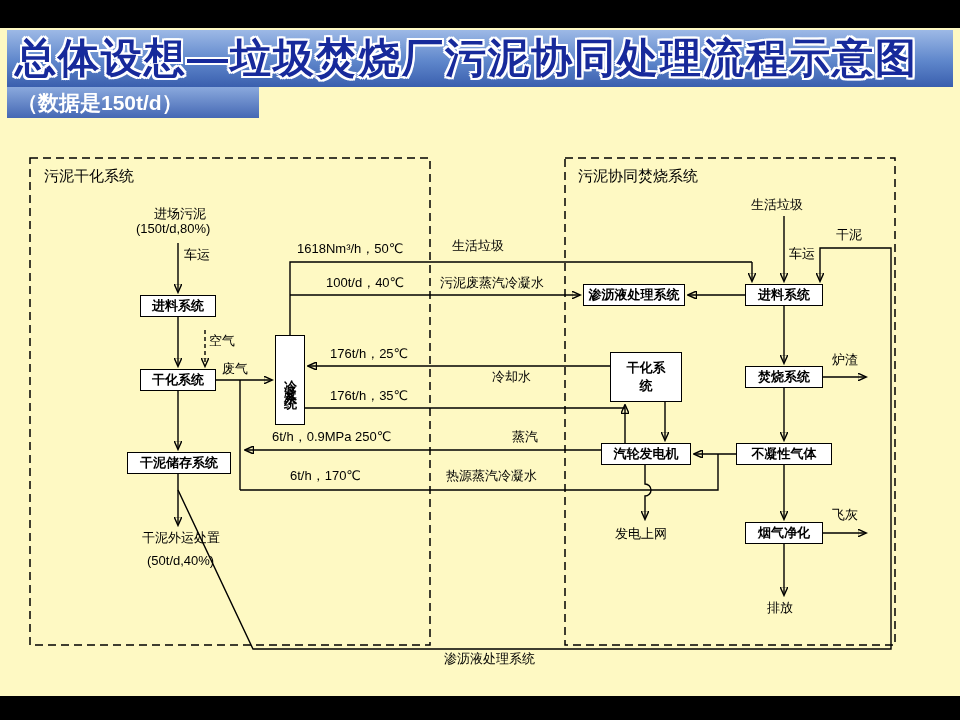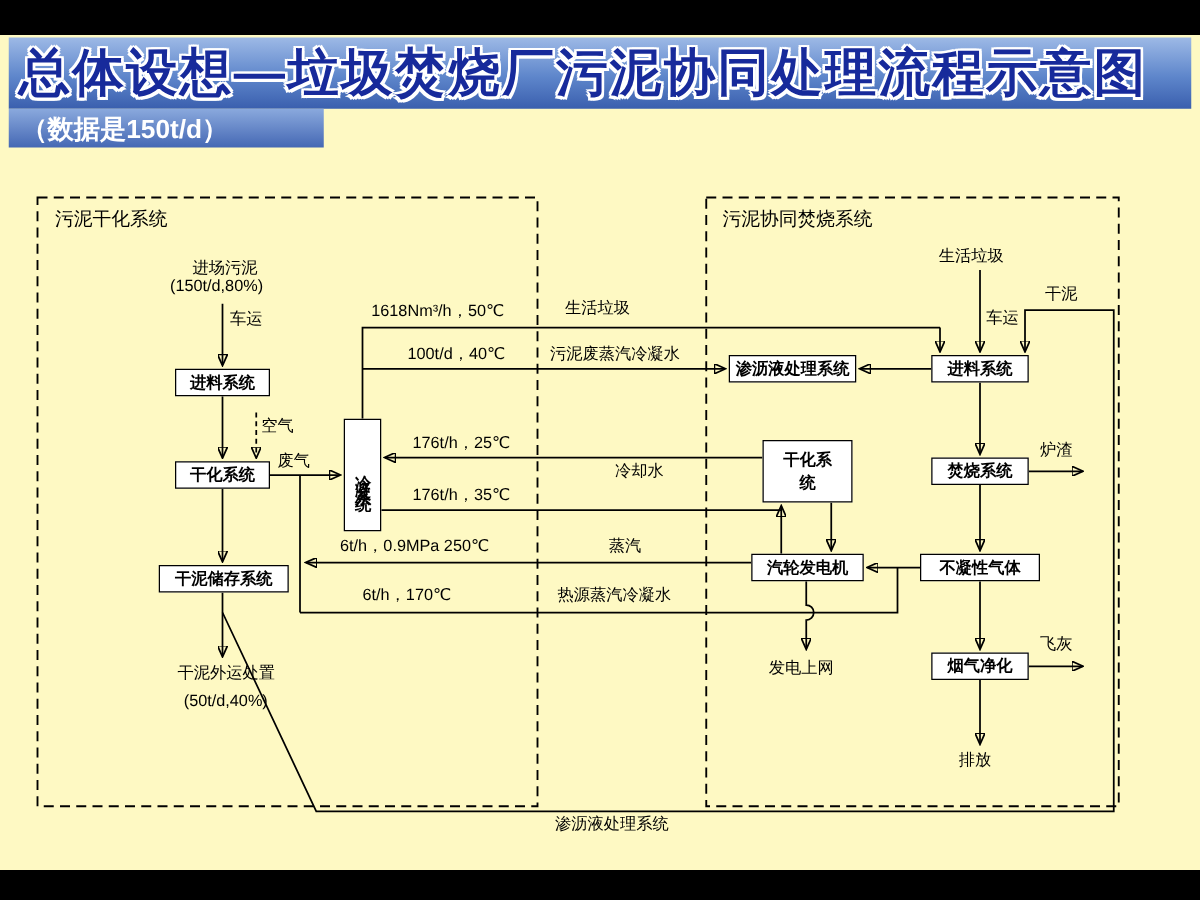--- a/index.html
+++ b/index.html
@@ -108,21 +108,21 @@
   <div class="box vtext" style="left:275px;top:335px;width:30px;height:90px">冷凝系统</div>
 
   <div class="lbl" style="left:297px;top:241px">1618Nm³/h，50℃</div>
   <div class="lbl" style="left:452px;top:238px">生活垃圾</div>
   <div class="lbl" style="left:326px;top:275px">100t/d，40℃</div>
   <div class="lbl" style="left:440px;top:275px">污泥废蒸汽冷凝水</div>
   <div class="lbl" style="left:330px;top:346px">176t/h，25℃</div>
   <div class="lbl" style="left:492px;top:369px">冷却水</div>
   <div class="lbl" style="left:330px;top:388px">176t/h，35℃</div>
   <div class="lbl" style="left:272px;top:429px">6t/h，0.9MPa 250℃</div>
-  <div class="lbl" style="left:487px;top:429px">蒸汽</div>
+  <div class="lbl" style="left:512px;top:429px">蒸汽</div>
   <div class="lbl" style="left:290px;top:468px">6t/h，170℃</div>
   <div class="lbl" style="left:446px;top:468px">热源蒸汽冷凝水</div>
   <div class="lbl" style="left:615px;top:526px">发电上网</div>
   <div class="lbl" style="left:444px;top:651px">渗沥液处理系统</div>
 
   <div class="box" style="left:583px;top:284px;width:102px;height:22px">
       <span>渗沥液处理系统</span>
     </div>
   <div class="box wrapbox" style="left:610px;top:352px;width:72px;height:50px">
       <span>干化系统</span>

